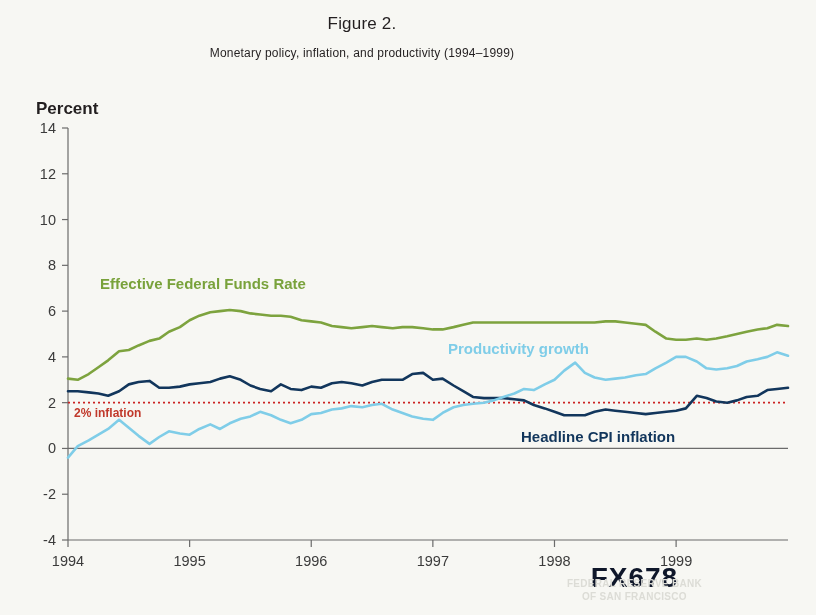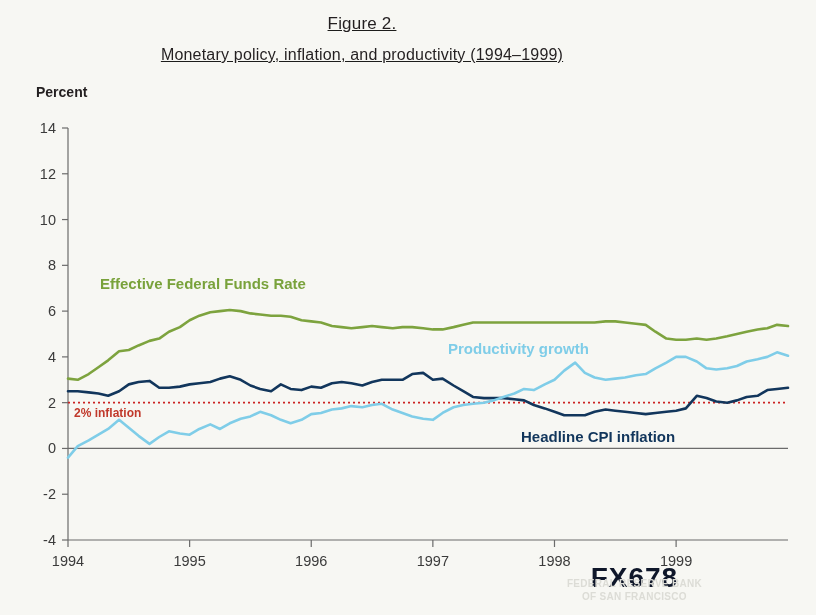--- a/index.html
+++ b/index.html
@@ -12,42 +12,41 @@
     height: 615px;
     font-family: "Liberation Sans", sans-serif;
     color: #1d1d1b;
     overflow: hidden;
     position: relative;
   }
   .figure-wrap {
     width: 724px;
     height: 615px;
     position: relative;
-    text-decoration: underline;
   }
   .title-block {
     text-align: center;
     padding-top: 14px;
   }
   .fig-label {
     font-size: 17px;
     color: #231f20;
     letter-spacing: 0.2px;
   }
   .fig-title {
-    font-size: 16px;
+    font-size: 12px;
     color: #231f20;
     margin-top: 12px;
     letter-spacing: 0.2px;
   }
   .axis-unit {
     position: absolute;
     left: 36px;
-    top: 84px;
-    font-size: 14px;
+    top: 99px;
+    font-size: 17px;
     font-weight: bold;
     color: #231f20;
   }
   .plot-host {
     position: absolute;
     left: 0;
     top: 0;
     width: 816px;
     height: 615px;
   }

